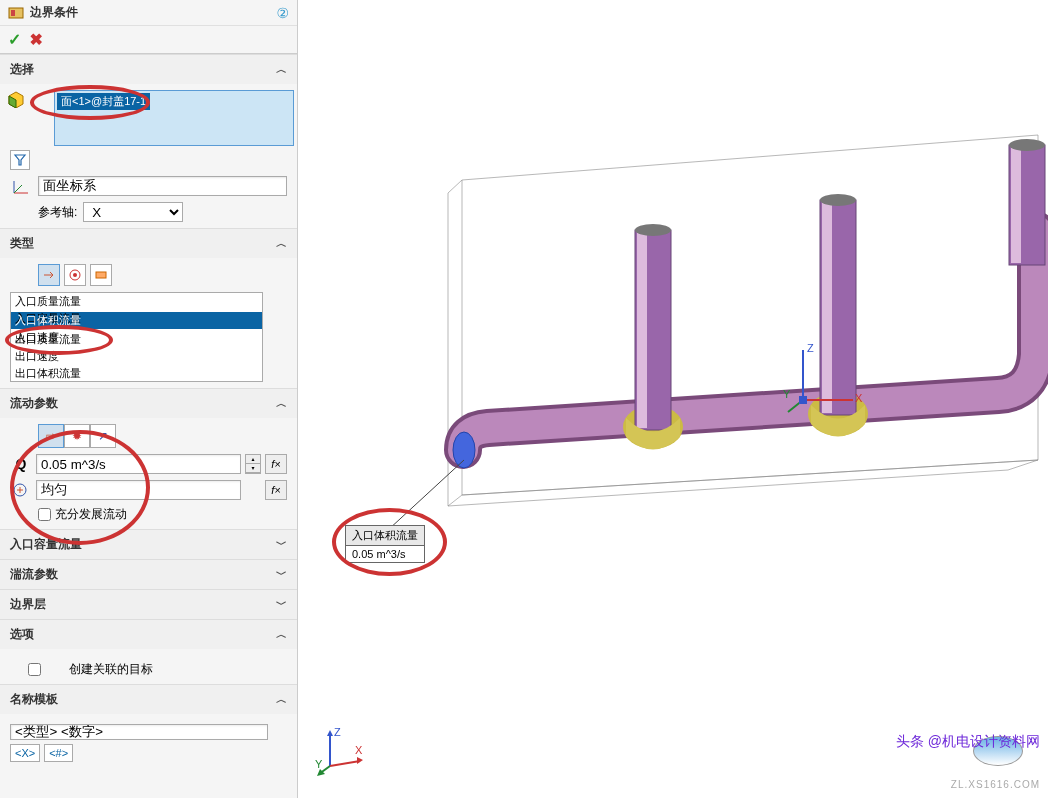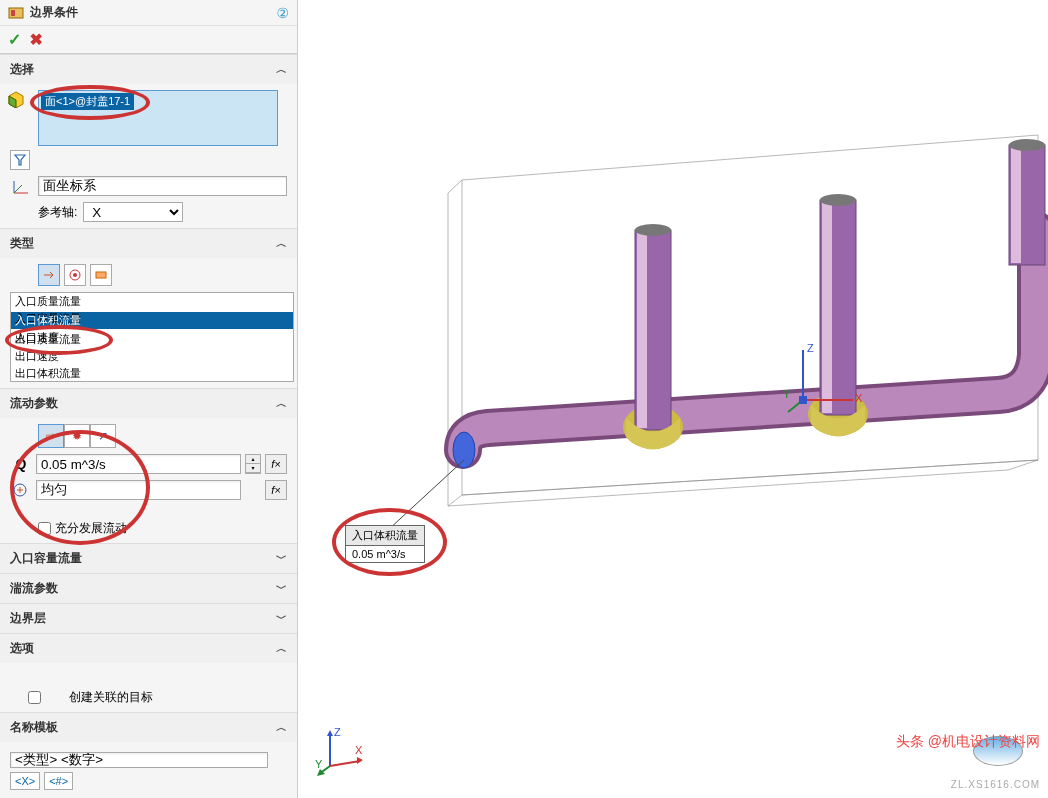--- a/index.html
+++ b/index.html
@@ -7,56 +7,56 @@
 .panel { width: 298px; height: 798px; background: #f5f5f5; border-right: 1px solid #ccc; position: absolute; left: 0; top: 0; display: flex; flex-direction: column; }
 .panel-header { padding: 4px 8px; display: flex; align-items: flex-end; gap: 6px; background: #f5f5f5; border-bottom: 1px solid #e0e0e0; }
 .panel-header .title { flex: 1; color: #333; font-weight: bold; }
 .help-icon { color: #3399cc; font-size: 14px; cursor: pointer; }
 .confirm-row { padding: 4px 8px; display: flex; gap: 8px; border-bottom: 1px solid #ccc; }
 .check { color: #2a9d2a; font-size: 16px; font-weight: bold; }
 .cross { color: #cc3333; font-size: 16px; font-weight: bold; }
 .section-header { display: flex; justify-content: space-between; align-items: center; padding: 6px 10px; background: #f0f0f0; border-top: 1px solid #ddd; font-weight: bold; color: #333; }
 .chevron { font-size: 11px; color: #555; }
 .section-body { padding: 6px 10px; background: #f5f5f5; }
-.selection-box { background: #cce5f5; border: 1px solid #5a9bd5; width: 240px; height: 56px; padding: 2px; position: relative; margin-left: 28px; }
+.selection-box { background: #cce5f5; border: 1px solid #5a9bd5; width: 240px; height: 56px; padding: 2px; position: relative; margin-left: 44px; }
 .sel-item { background: #0a64a4; color: #fff; padding: 1px 4px; display: inline-block; font-size: 11px; }
 .cube-icon { position: absolute; left: -26px; top: 0; width: 20px; height: 18px; }
 .filter-btn { width: 20px; height: 20px; border: 1px solid #aaa; background: #fff; margin-top: 4px; display: flex; align-items: center; justify-content: center; color: #2266aa; }
 .coord-row { display: flex; align-items: center; gap: 6px; margin-top: 6px; }
 .coord-icon { width: 22px; }
 .coord-input { flex: 1; border: 1px solid #aaa; background: #fff; padding: 2px 4px; height: 20px; box-shadow: inset 1px 1px 2px rgba(0,0,0,0.1); }
 .ref-row { display: flex; align-items: center; gap: 6px; margin-top: 6px; padding-left: 28px; }
 .ref-select { width: 100px; border: 1px solid #aaa; background: #fff; height: 20px; padding: 0 4px; }
 .type-icons { display: flex; gap: 4px; margin-left: 28px; margin-bottom: 6px; }
 .ticon { width: 22px; height: 22px; border: 1px solid #aaa; background: #fff; display: flex; align-items: center; justify-content: center; font-size: 11px; }
 .ticon.active { background: #d0e0ee; border-color: #5a9bd5; }
-.type-list { border: 1px solid #aaa; background: #fff; width: 284px; height: 90px; overflow: hidden; }
+.type-list { border: 1px solid #aaa; background: #fff; width: 253px; height: 90px; overflow: hidden; }
 .type-list .item { padding: 1px 4px; font-size: 11px; }
 .type-list .item.selected { background: #0a64a4; color: #fff; }
 .flow-icons { display: flex; gap: 0; margin-left: 28px; }
 .ficon { width: 26px; height: 24px; border: 1px solid #aaa; background: #fff; display: flex; align-items: center; justify-content: center; font-size: 12px; }
 .ficon.active { background: #d0e0ee; border-color: #5a9bd5; }
 .param-row { display: flex; align-items: center; gap: 4px; margin-top: 6px; }
 .param-label { width: 22px; text-align: center; font-weight: bold; font-size: 14px; }
 .param-input { flex: 1; border: 1px solid #aaa; background: #fff; padding: 2px 4px; height: 20px; box-shadow: inset 1px 1px 2px rgba(0,0,0,0.08); }
 .spinner { width: 16px; height: 20px; border: 1px solid #aaa; background: #eee; display: flex; flex-direction: column; }
 .spinner div { flex: 1; border-bottom: 1px solid #aaa; font-size: 6px; text-align: center; line-height: 8px; }
 .fx-btn { width: 22px; height: 20px; border: 1px solid #aaa; background: #eee; font-style: italic; font-size: 11px; text-align: center; line-height: 18px; }
-.checkbox-row { display: flex; gap: 4px; margin-top: 20px; padding-left: 28px; }
+.checkbox-row { display: flex; gap: 4px; margin-top: 6px; padding-left: 28px; }
 .name-input { width: 258px; border: 1px solid #aaa; background: #fff; padding: 2px 4px; height: 16px; margin-top: 4px; box-shadow: inset 1px 1px 2px rgba(0,0,0,0.08); }
 .name-btns { display: flex; gap: 4px; margin-top: 4px; }
 .nbtn { padding: 2px 4px; border: 1px solid #aaa; background: #fff; color: #0a64a4; font-size: 11px; }
 .viewport { position: absolute; left: 298px; top: 0; right: 0; bottom: 0; background: #fff; }
 .highlight { position: absolute; border: 4px solid #cc3333; border-radius: 50%; pointer-events: none; }
 .tag-box { position: absolute; left: 345px; top: 525px; border: 1px solid #666; background: #f0f0f0; font-size: 11px; }
 .tag-box .t1 { padding: 2px 6px; border-bottom: 1px solid #666; background: #e8e8e8; }
 .tag-box .t2 { padding: 2px 6px; background: #fff; }
 .triad { position: absolute; left: 315px; bottom: 20px; font-size: 11px; }
 .watermark { position: absolute; right: 8px; bottom: 8px; text-align: right; color: #888; font-size: 12px; }
-.watermark .l1 { color: #ef4444; font-size: 14px; }
+.watermark .l1 { color: #6d28d9; font-size: 14px; }
 .watermark .l2 { color: #aaa; font-size: 10px; letter-spacing: 1px; margin-top: 28px; }
 .axis-gizmo { position: absolute; left: 485px; top: 340px; font-size: 11px; }
 .swlogo { position: absolute; right: 25px; bottom: 32px; width: 50px; height: 30px; background: linear-gradient(#68b0e5,#fff); border-radius: 50%; border: 1px solid #999; }
 </style>
 </head>
 <body>
 
 <div class="panel">
   <div class="panel-header">
     <svg width="16" height="16">

